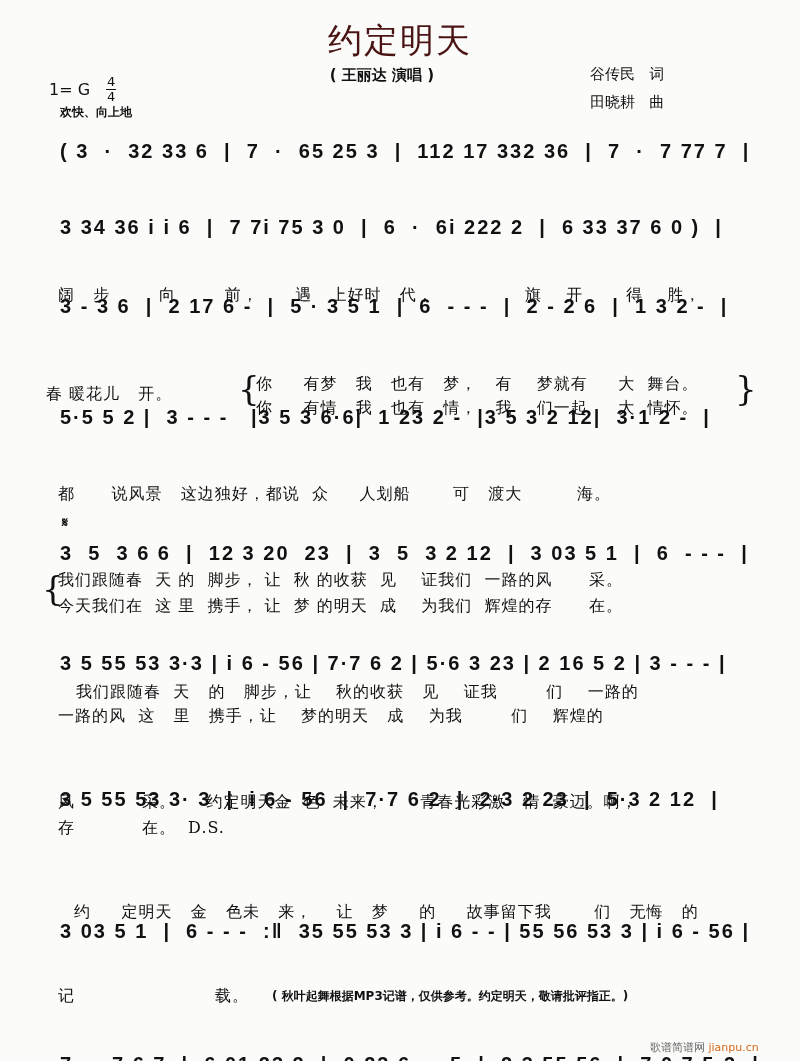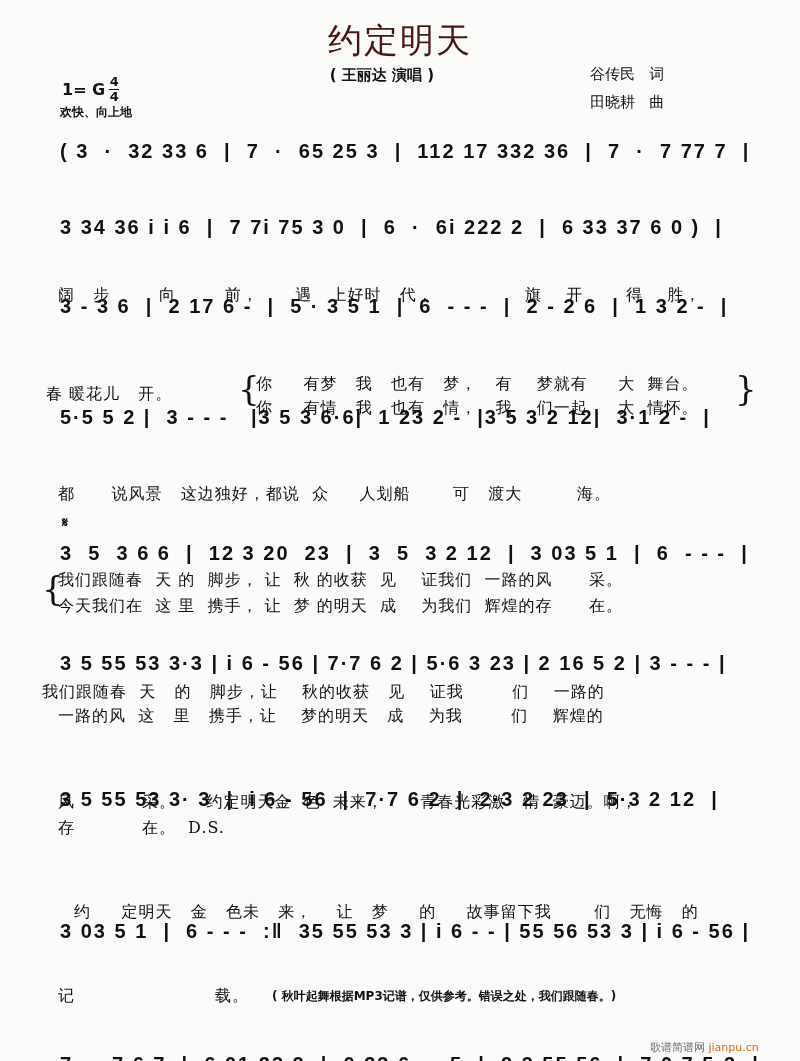--- a/index.html
+++ b/index.html
@@ -9,21 +9,21 @@
     font-family: "DejaVu Sans", "Liberation Sans", sans-serif;
     color: #111;
   }
   .abs { position: absolute; }
   .title {
     left: 0; width: 800px; top: 18px; text-align: center;
     font-size: 34px; color: #4a1414; letter-spacing: 2px;
     font-family: "DejaVu Sans", sans-serif;
   }
   .singer { left: 0; width: 764px; top: 66px; text-align: center; font-size: 15px; font-weight: bold; }
-  .key { left: 62px; top: 76px; font-size: 16px; font-weight: bold; display: flex; align-items: center; gap: 4px; }
+  .key { left: 49px; top: 76px; font-size: 16px; font-weight: normal; display: flex; align-items: center; gap: 16px; }
   .frac { display: inline-flex; flex-direction: column; align-items: center; font-size: 13px; line-height: 12px; }
   .frac .bar { width: 10px; height: 1px; background: #111; margin: 1px 0; }
   .tempo { left: 60px; top: 104px; font-size: 12px; font-weight: bold; }
   .credits { left: 590px; top: 60px; font-size: 15px; line-height: 28px; font-family: "DejaVu Serif", serif; }
   .credits div { white-space: pre; }
   .notes {
     font-family: "Liberation Sans", "DejaVu Sans", sans-serif; font-weight: bold;
     font-size: 20px; letter-spacing: 2px; white-space: pre; position: relative;
   }
   .lyric { position: absolute; font-size: 16px; white-space: pre; font-family: "DejaVu Serif", serif; letter-spacing: 1px; }
@@ -69,29 +69,29 @@
 <div class="abs notes" style="left:60px; top:450px;">3  5  3 6 6  |  12 3 20  23  |  3  5  3 2 12  |  3 03 5 1  |  6  - - -  |</div>
 <div class="abs lyric" style="left:58px; top:484px;">都      说风景   这边独好，都说  众     人划船       可   渡大         海。</div>
 
 <div class="abs segno" style="left:62px; top:514px;">𝄋</div>
 <div class="abs notes" style="left:60px; top:537px;">3 5 55 53 3·3 | i 6 - 56 | 7·7 6 2 | 5·6 3 23 | 2 16 5 2 | 3 - - - |</div>
 <div class="abs brace" style="left:42px; top:568px;">{</div>
 <div class="abs lyric" style="left:58px; top:570px;">我们跟随春  天 的  脚步， 让  秋 的收获  见    证我们  一路的风      采。</div>
 <div class="abs lyric" style="left:58px; top:596px;">今天我们在  这 里  携手， 让  梦 的明天  成    为我们  辉煌的存      在。</div>
 
 <div class="abs notes" style="left:60px; top:650px;">3 5 55 53 3· 3  |  i 6 - 56  |  7·7 6 2  |  2·3 2 23  |  5·3 2 12  |</div>
-<div class="abs lyric" style="left:42px; top:682px;text-align:center;">我们跟随春  天   的   脚步，让    秋的收获   见    证我        们    一路的</div>
+<div class="abs lyric" style="left:76px; top:682px;text-align:center;">我们跟随春  天   的   脚步，让    秋的收获   见    证我        们    一路的</div>
 <div class="abs lyric" style="left:58px; top:706px;">一路的风  这   里   携手，让    梦的明天   成    为我        们    辉煌的</div>
 
 <div class="abs notes" style="left:60px; top:759px;">3 03 5 1  |  6 - - -  :‖  35 55 53 3 | i 6 - - | 55 56 53 3 | i 6 - 56 |</div>
 <div class="abs lyric" style="left:58px; top:792px;">风           采。     约定明天金  色  未来，      青春光彩激   情  豪迈。啊，</div>
 <div class="abs lyric" style="left:58px; top:818px;">存           在。  D.S.</div>
 
 <div class="abs notes" style="left:60px; top:869px;">7  ·  7 6 7  |  6 01 23 2  |  0 23 6  ·  5  |  2 3 55 56  |  7 0 7 5·3  |</div>
 <div class="abs lyric" style="left:74px; top:902px;">约     定明天   金   色未   来，    让   梦     的     故事留下我       们   无悔   的</div>
 
 <div class="abs lyric" style="left:58px; top:986px;">记                       载。</div>
 
-<div class="abs note-footer">( 秋叶起舞根据MP3记谱，仅供参考。错误之处，我们跟随春。)</div>
+<div class="abs note-footer">( 秋叶起舞根据MP3记谱，仅供参考。约定明天，敬请批评指正。)</div>
 <div class="abs watermark">
   <span>歌谱简谱网</span>
   <span class="wm-en">jianpu.cn</span>
 </div>
 
 </body></html>

